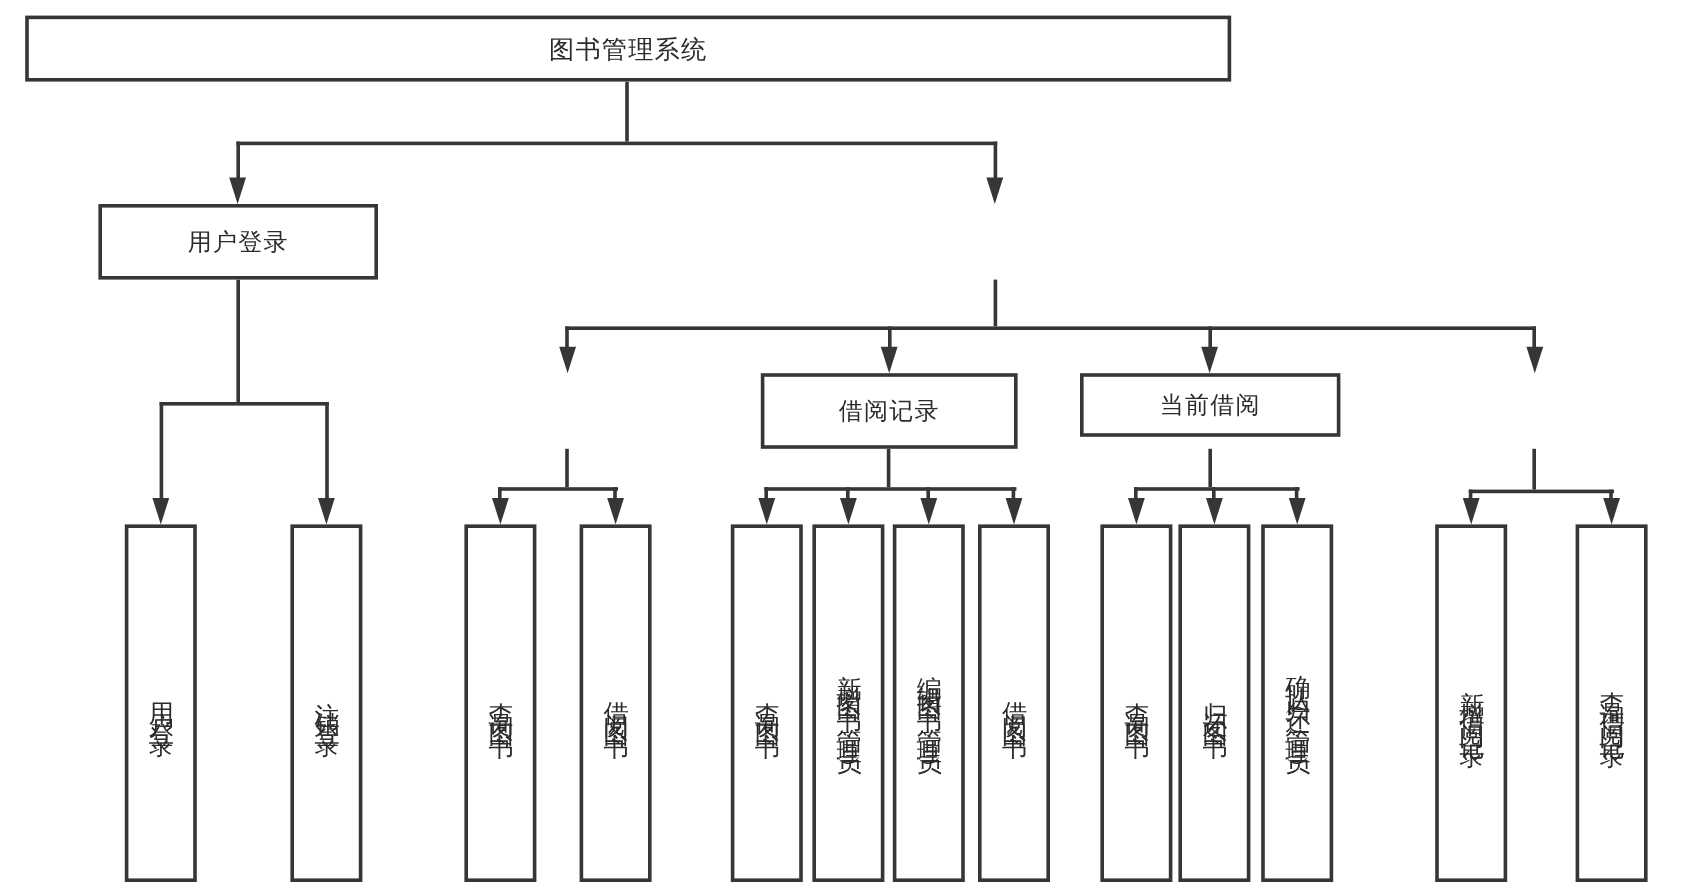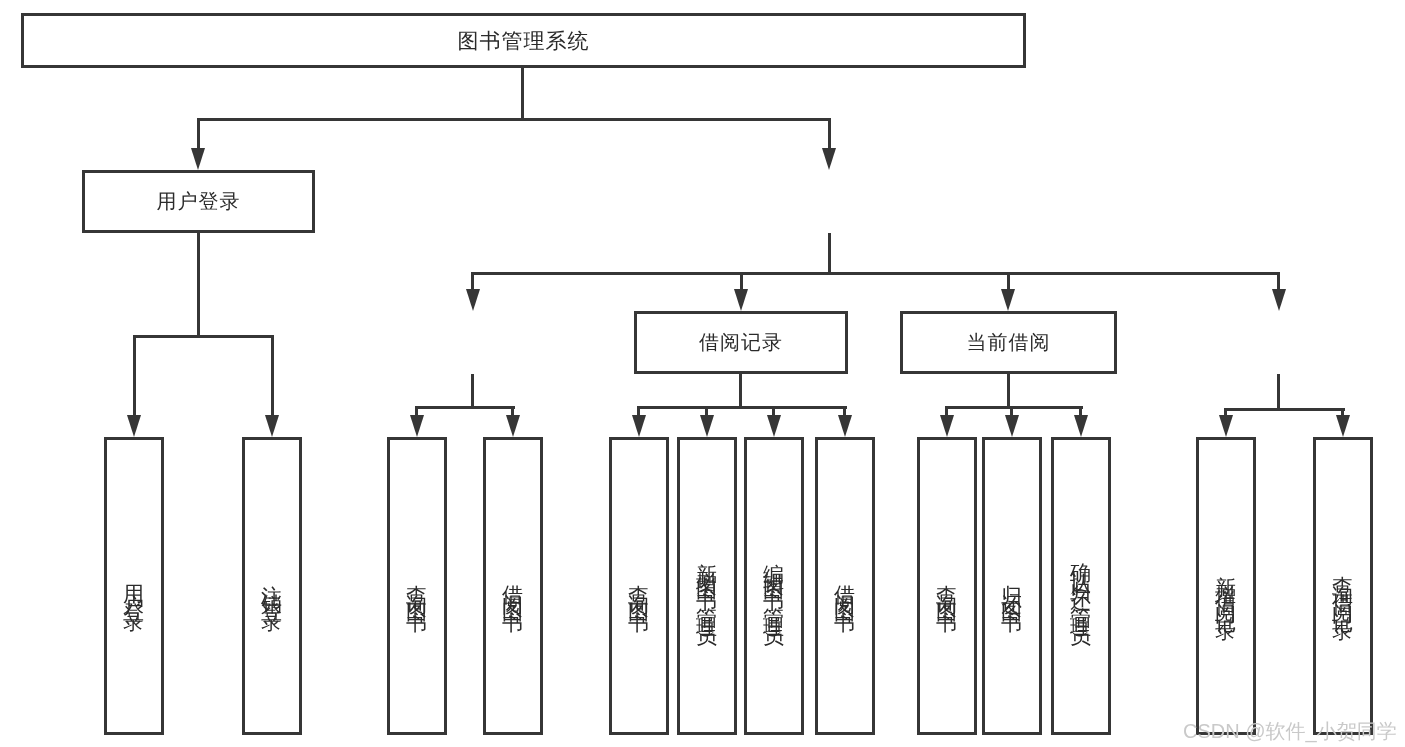--- a/index.html
+++ b/index.html
@@ -73,21 +73,21 @@
     <span class="hlabel">图书管理系统</span>
   </div>
 
   <div class="box" style="left:82px;top:170px;width:233px;height:63px">
     <span class="hlabel">用户登录</span>
   </div>
 
   <div class="box" style="left:634px;top:311px;width:214px;height:63px">
     <span class="hlabel">借阅记录</span>
   </div>
-  <div class="box" style="left:900px;top:311px;width:217px;height:63px">
+  <div class="box" style="left:900px;top:311px;width:217px;height:53px">
     <span class="hlabel">当前借阅</span>
   </div>
 
   <div class="box" style="left:104px;top:437px;width:60px;height:298px">
     <span class="vlabel">用户登录</span>
   </div>
   <div class="box" style="left:242px;top:437px;width:60px;height:298px">
     <span class="vlabel">注销登录</span>
   </div>
 
@@ -180,15 +180,14 @@
   <div class="arrow" style="left:1005px;top:415px"></div>
   <div class="arrow" style="left:1074px;top:415px"></div>
 
   <div class="line" style="left:1277px;top:374px;width:3px;height:34px"></div>
   <div class="line" style="left:1224px;top:408px;width:121px;height:3px"></div>
   <div class="line" style="left:1224px;top:408px;width:3px;height:9px"></div>
   <div class="line" style="left:1341px;top:408px;width:3px;height:9px"></div>
   <div class="arrow" style="left:1219px;top:415px"></div>
   <div class="arrow" style="left:1336px;top:415px"></div>
 
-  <div class="watermark">CSDN @软件_小贺同学</div>
 
 </div>
 
 </body></html>

